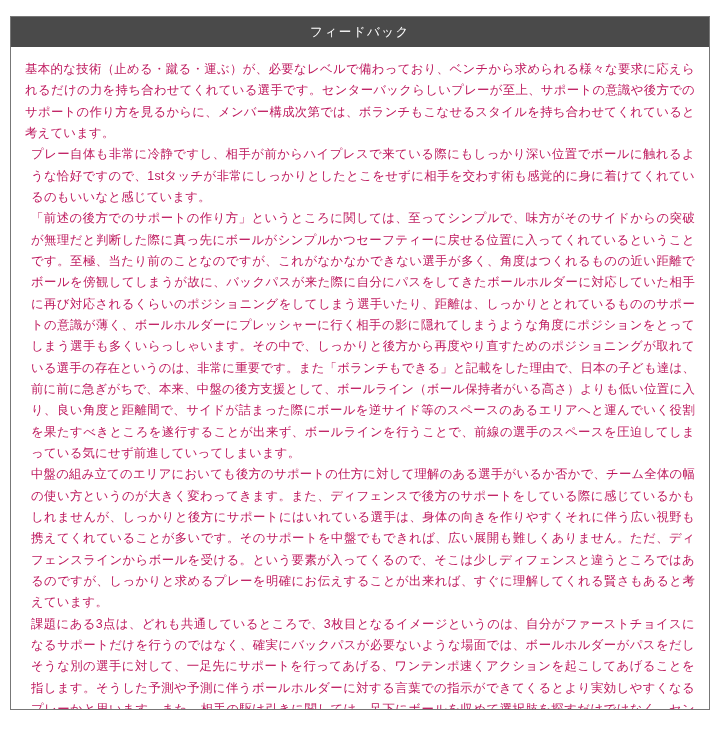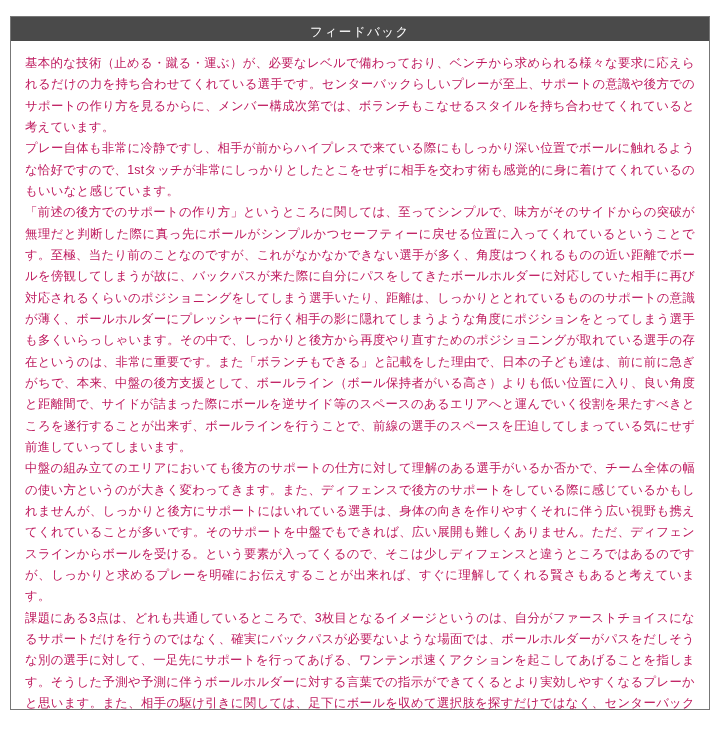--- a/index.html
+++ b/index.html
@@ -29,41 +29,42 @@
     height: 694px;
     display: flex;
     flex-direction: column;
   }
   .header-bar {
     background: #4a4a4a;
     color: #ffffff;
     text-align: center;
     font-size: 12.5px;
     letter-spacing: 1.5px;
-    padding: 7px 0 0 0;
+    padding: 7px 0 6px 0;
     font-weight: normal;
     flex: 0 0 auto;
   }
   .body-area {
     flex: 1 1 auto;
     padding: 12px 14px 10px 14px;
     box-sizing: border-box;
     overflow: hidden;
   }
   .para {
     font-size: 12.4px;
     line-height: 1.72;
     color: #be185d;
     text-align: justify;
     margin: 0 0 0 0;
     letter-spacing: 0.2px;
     word-break: break-all;
   }
   .para + .para {
     margin-top: 0px;
+    margin-left: 6px;
   }
   .footer-space {
     height: 20px;
   }
 </style>
 </head>
 <body>
 
 <div class="page">
   <div class="doc-frame">

